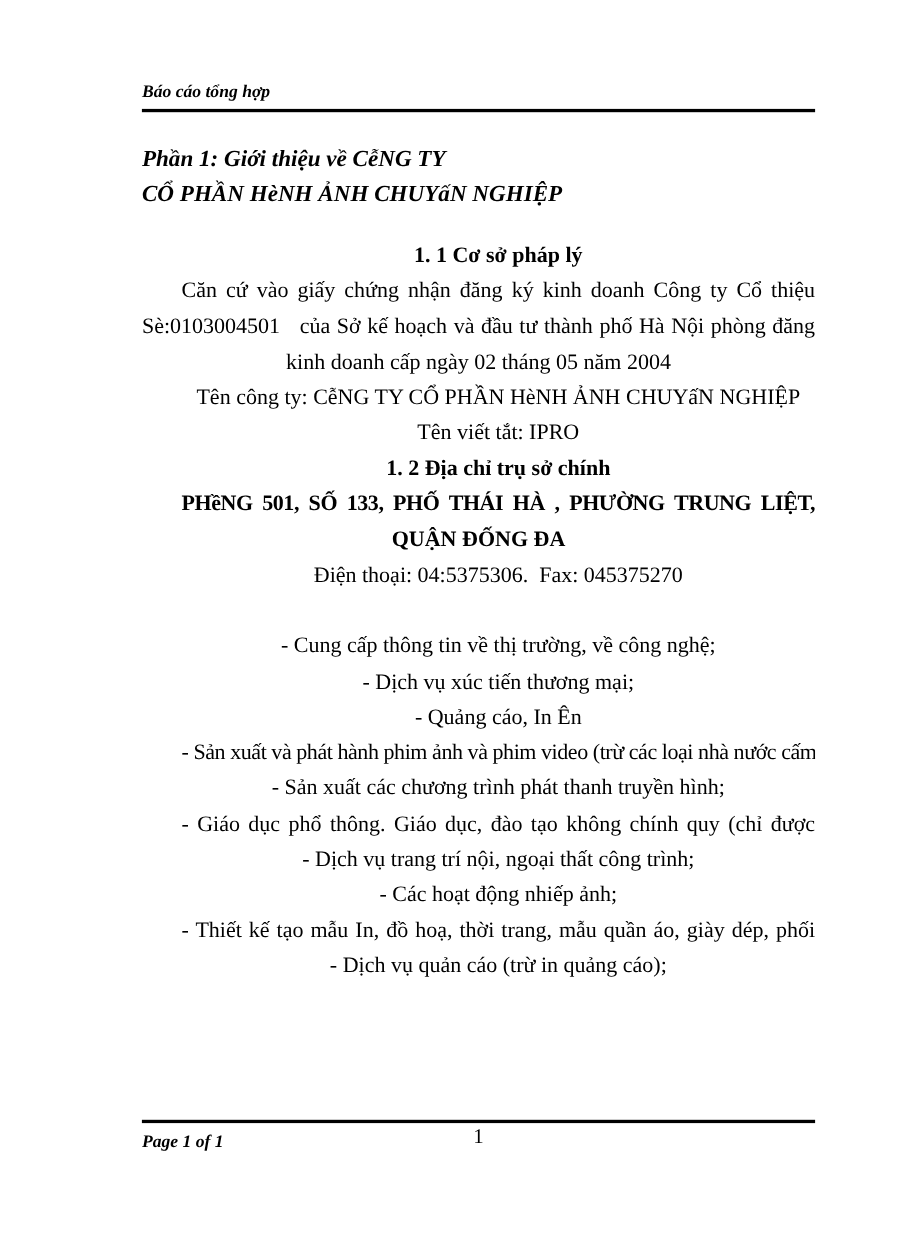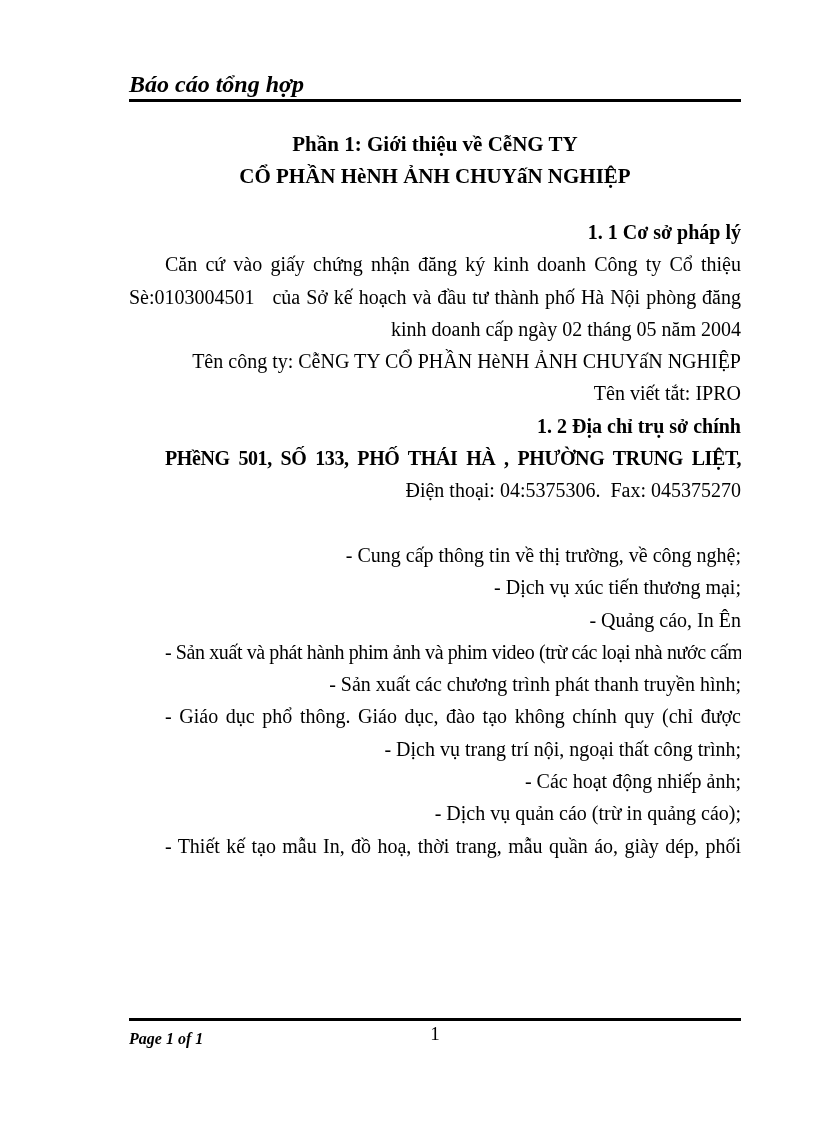--- a/index.html
+++ b/index.html
@@ -17,53 +17,53 @@
     overflow: hidden;
   }
   
   .header {
     position: absolute;
     left: 129px;
     top: 72px;
     width: 612px;
     border-bottom: 3px solid #000000;
     padding-bottom: 3px;
-    font-size: 24px;
+    font-size: 16px;
     line-height: 24px;
     font-weight: bold;
     font-style: italic;
   }
   
   .title-block {
     position: absolute;
     left: 129px;
     top: 128px;
     width: 612px;
-    text-align: center;
+    font-style: italic;
   }
   .title-line {
     font-size: 21px;
     line-height: 32.3px;
     font-weight: bold;
     white-space: nowrap;
   }
   
   .content {
     position: absolute;
     left: 129px;
     top: 216px;
     width: 612px;
     font-size: 20px;
   }
   .row {
     height: 32.3px;
     line-height: 32.3px;
     white-space: pre;
     overflow: hidden;
-    text-align: right;
+    text-align: center;
   }
   .row.indent { padding-left: 36px; }
   .row.bold { font-weight: bold; }
   .row.justify {
     white-space: normal;
     text-align: justify;
     text-align-last: justify;
   }
   .row.tight { letter-spacing: -0.4px; }
   
@@ -108,34 +108,35 @@
 
   <div class="content">
     <div class="row bold indent">1. 1 Cơ sở pháp lý</div>
     <div class="row indent justify">Căn cứ vào giấy chứng nhận đăng ký kinh doanh Công ty Cổ thiệu</div>
     <div class="row justify">Sè:0103004501&nbsp;&nbsp; của Sở kế hoạch và đầu tư thành phố Hà Nội phòng đăng ký</div>
     <div class="row">kinh doanh cấp ngày 02 tháng 05 năm 2004</div>
     <div class="row indent">Tên công ty: CễNG TY CỔ PHẦN HèNH ẢNH CHUYấN NGHIỆP</div>
     <div class="row indent">Tên viết tắt: IPRO</div>
     <div class="row bold indent">1. 2 Địa chỉ trụ sở chính</div>
     <div class="row bold indent justify tight">PHềNG 501, SỐ 133, PHỐ THÁI HÀ , PHƯỜNG TRUNG LIỆT,</div>
+    <div class="row bold">QUẬN ĐỐNG ĐA</div>
     <div class="row indent">Điện thoại: 04:5375306.&nbsp; Fax: 045375270</div>
     <div class="row indent">
       
     </div>
     <div class="row indent">- Cung cấp thông tin về thị trường, về công nghệ;</div>
     <div class="row indent">- Dịch vụ xúc tiến thương mại;</div>
     <div class="row indent">- Quảng cáo, In Ên</div>
     <div class="row indent tight">- Sản xuất và phát hành phim ảnh và phim video (trừ các loại nhà nước cấm);</div>
     <div class="row indent">- Sản xuất các chương trình phát thanh truyền hình;</div>
     <div class="row indent justify">- Giáo dục phổ thông. Giáo dục, đào tạo không chính quy (chỉ được hoạt</div>
     <div class="row indent">- Dịch vụ trang trí nội, ngoại thất công trình;</div>
     <div class="row indent">- Các hoạt động nhiếp ảnh;</div>
+    <div class="row indent justify">- Thiết kế tạo mẫu In, đồ hoạ, thời trang, mẫu quần áo, giày dép, phối</div>
     <div class="row indent">- Dịch vụ quản cáo (trừ in quảng cáo);</div>
-    <div class="row indent justify">- Thiết kế tạo mẫu In, đồ hoạ, thời trang, mẫu quần áo, giày dép, phối</div>
   </div>
 
   <div class="footer">
     <span class="page-number">1</span>
     <span class="page-label">Page 1 of 1</span>
   </div>
 
 </div>
 
 </body></html>

